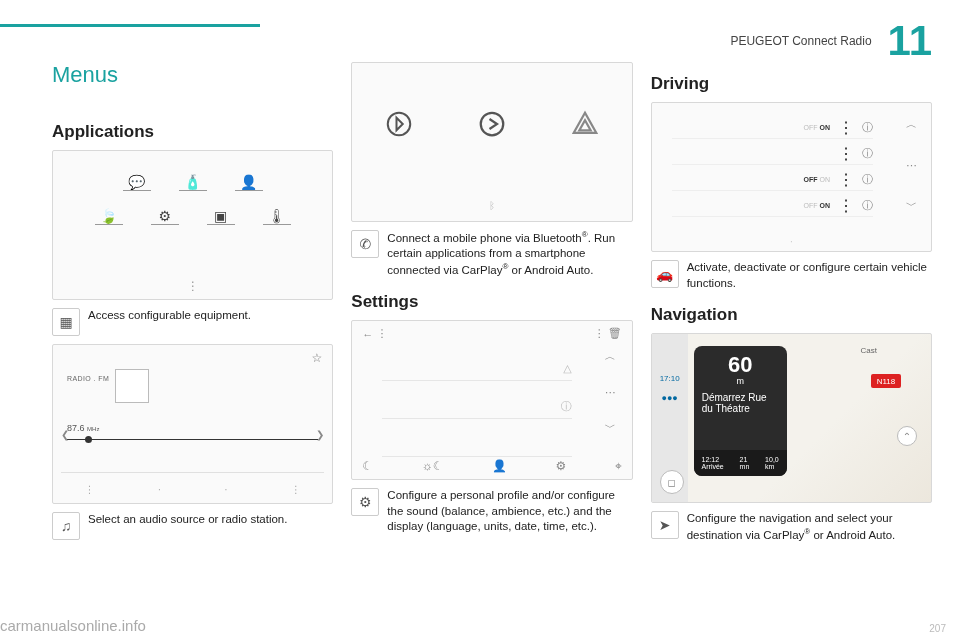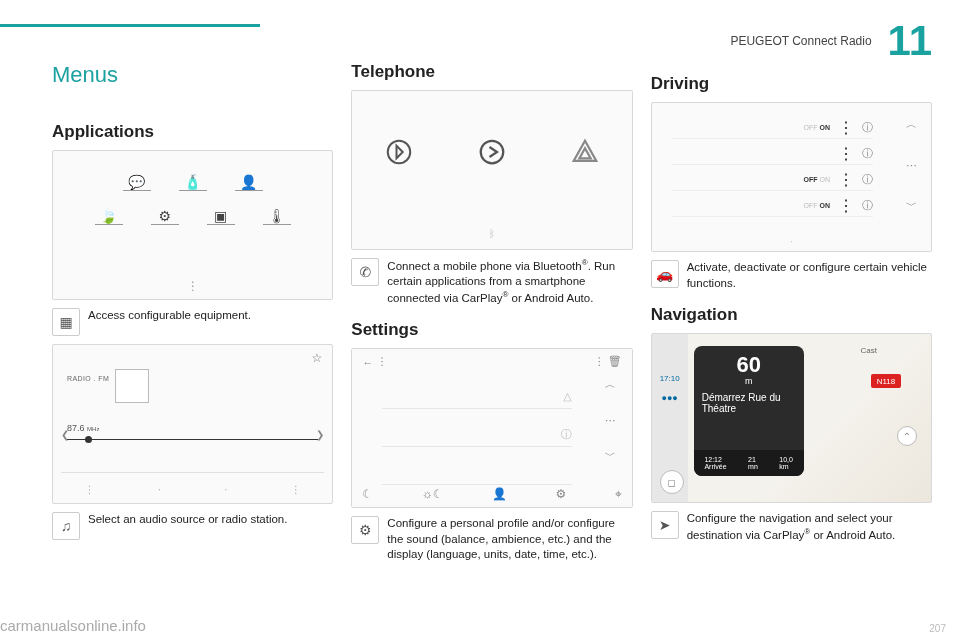--- a/index.html
+++ b/index.html
@@ -53,21 +53,21 @@
   .dr-row { position:absolute; left:20px; right:58px; height:22px; display:flex; align-items:center; justify-content:flex-end; gap:8px; border-bottom:1px solid #eee;}
   .dr-row .toggle { font-size:7px; color:#bbb; display:flex; gap:2px;}
   .dr-row .toggle .on { color:#333; font-weight:700;}
   .dr-row .info { font-size:11px; color:#888;}
   .dr-arrows { position:absolute; right:14px; top:14px; height:96px; display:flex; flex-direction:column; justify-content:space-between; align-items:center; color:#888; font-size:11px;}
   .dr-dot { position:absolute; bottom:4px; left:0; right:0; text-align:center; color:#ccc; font-size:10px;}
   
   .nav-shot { background: linear-gradient(135deg,#f4f2ec 60%, #ece7dd 100%); }
   .nav-side { position:absolute; left:0; top:0; bottom:0; width:36px; background:#e7e7e7; display:flex; flex-direction:column; align-items:center; gap:10px; padding-top:40px; color:#0369a1;}
   .nav-time { font-size:8px; }
-  .nav-card { position:absolute; left:42px; top:12px; width:110px; height:130px; background:#2b2b2b; border-radius:8px; color:#fff; padding:8px; font-size:9px;}
+  .nav-card { position:absolute; left:42px; top:12px; width:93px; height:130px; background:#2b2b2b; border-radius:8px; color:#fff; padding:8px; font-size:9px;}
   .nav-card .big { font-size:22px; font-weight:600; text-align:center; line-height:1;}
   .nav-card .unit { text-align:center; font-size:9px; margin-bottom:6px;}
   .nav-card .street { font-size:10px; }
   .nav-card .bar { position:absolute; left:0; right:0; bottom:0; height:26px; background:#1a1a1a; border-radius:0 0 8px 8px; display:flex; justify-content:space-around; align-items:center; font-size:7px;}
   .nav-road { position:absolute; right:30px; top:40px; width:30px; height:14px; background:#d22; color:#fff; font-size:8px; display:flex; align-items:center; justify-content:center; border-radius:2px;}
   .nav-poi { position:absolute; right:54px; top:12px; font-size:8px; color:#666;}
   .nav-compass { position:absolute; right:14px; bottom:56px; width:20px; height:20px; border:1px solid #bbb; border-radius:50%; display:flex; align-items:center; justify-content:center; font-size:10px; color:#888; background:#fff;}
   .nav-stop { position:absolute; left:8px; bottom:8px; width:24px; height:24px; border:1px solid #bbb; border-radius:50%; display:flex; align-items:center; justify-content:center; font-size:10px; color:#888; background:#fff;}
   .pagenum { position:absolute; right:14px; bottom:6px; font-size:10px; color:#bbb;}
   sup.reg { font-size:0.7em; }
@@ -130,21 +130,20 @@
           <span>⋮</span>
         </div>
       </div>
       <div class="item">
         <span class="glyph">♫</span>
         <span class="desc">Select an audio source or radio station.</span>
       </div>
     </div>
 
     <div class="col">
-      <h2 class="section" style="margin-top:0;">Telephone</h2>
       <div class="screenshot md">
         <div class="tel-icons">
           <span>
             <svg width="30" height="30" viewBox="0 0 24 24" fill="none" stroke="#555" stroke-width="1.6">
                 <circle cx="12" cy="12" r="9"></circle>
                 <path d="M10 7l5 5-5 5V7l5 5-5 5"></path>
               </svg>
           </span>
           <span>
             <svg width="30" height="30" viewBox="0 0 24 24" fill="none" stroke="#555" stroke-width="1.8">

